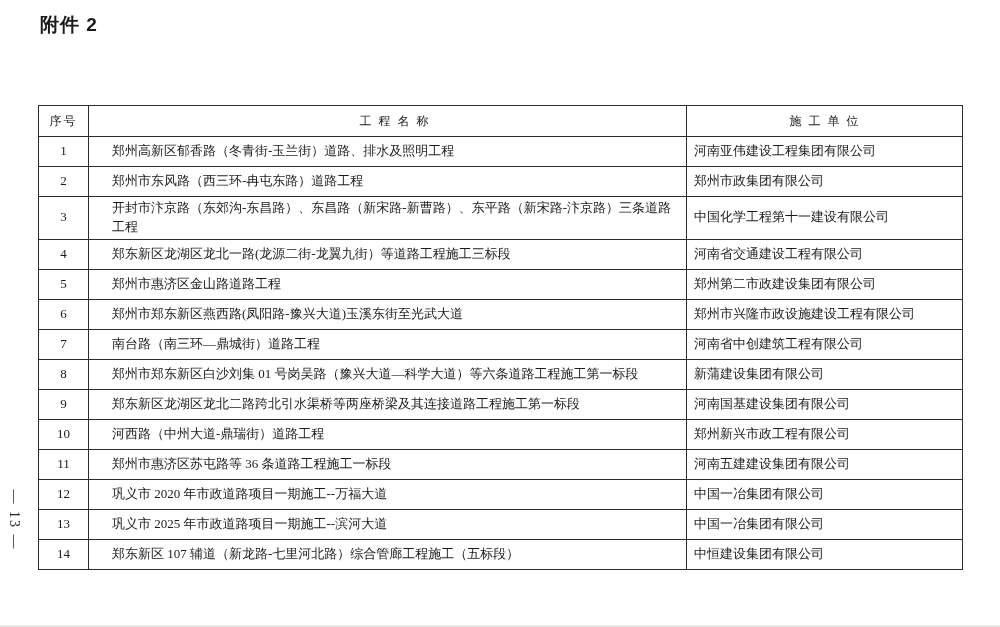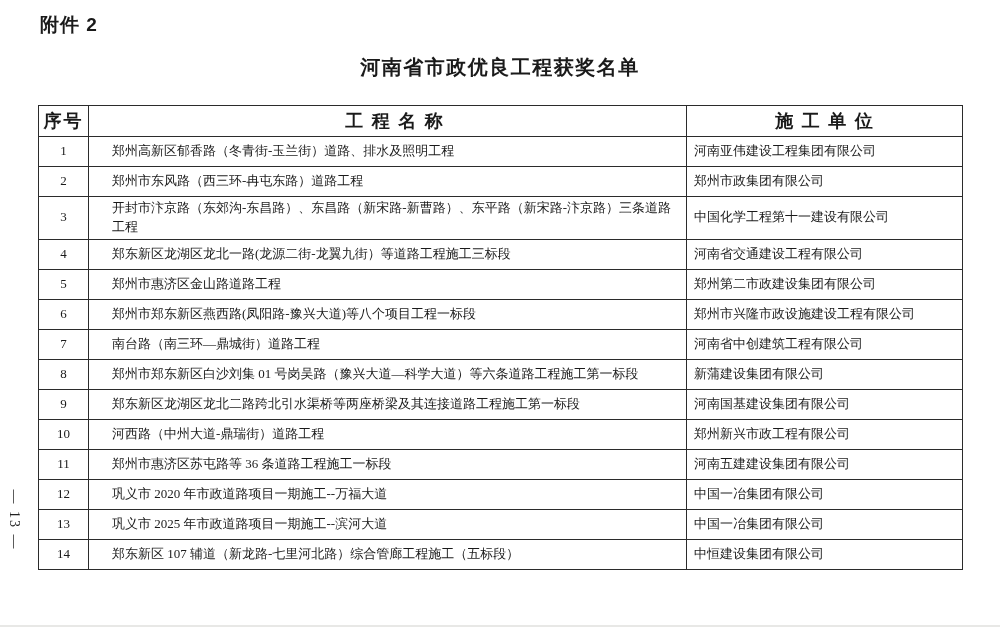--- a/index.html
+++ b/index.html
@@ -47,22 +47,22 @@
     font-size: 13px;
   }
   .award-table th, .award-table td {
     border: 1px solid #2b2b2b;
     vertical-align: middle;
     overflow: hidden;
   }
   .award-table { border: 1.5px solid #222; }
   .award-table thead th {
     height: 31px;
-    font-size: 18px;
-    font-weight: bold;
+    font-size: 12px;
+    font-weight: normal;
     text-align: center;
     letter-spacing: 2px;
   }
   .award-table tbody td { height: 30px; line-height: 1.45; }
   .col-no   { width: 50px;  text-align: center; }
   .col-project { width: 598px; text-align: left; padding: 2px 8px 2px 23px; }
   .col-company { width: 276px; text-align: left; padding: 2px 6px 2px 7px; }
   .page-number {
     position: absolute;
     left: -36px;
@@ -77,21 +77,20 @@
     white-space: nowrap;
   }
 </style>
 </head>
 <body>
 
 <div class="page">
 
   <div class="attachment-label">附件 2</div>
 
-  <h1 class="doc-title">河南省市政优良工程获奖名单</h1>
 
   <table class="award-table">
     <colgroup>
       <col style="width:50px">
       <col style="width:598px">
       <col style="width:276px">
     </colgroup>
     <thead>
       <tr>
         <th class="col-no">序号</th>
@@ -120,21 +119,21 @@
           <td class="col-project">郑东新区龙湖区龙北一路(龙源二街-龙翼九街）等道路工程施工三标段</td>
           <td class="col-company">河南省交通建设工程有限公司</td>
         </tr>
         <tr>
           <td class="col-no">5</td>
           <td class="col-project">郑州市惠济区金山路道路工程</td>
           <td class="col-company">郑州第二市政建设集团有限公司</td>
         </tr>
         <tr>
           <td class="col-no">6</td>
-          <td class="col-project">郑州市郑东新区燕西路(凤阳路-豫兴大道)等八个项目工程一标段</td>
+          <td class="col-project">郑州市郑东新区燕西路(凤阳路-豫兴大道)玉溪东街至光武大道</td>
           <td class="col-company">郑州市兴隆市政设施建设工程有限公司</td>
         </tr>
         <tr>
           <td class="col-no">7</td>
           <td class="col-project">南台路（南三环—鼎城街）道路工程</td>
           <td class="col-company">河南省中创建筑工程有限公司</td>
         </tr>
         <tr>
           <td class="col-no">8</td>
           <td class="col-project">郑州市郑东新区白沙刘集 01 号岗吴路（豫兴大道—科学大道）等六条道路工程施工第一标段</td>

